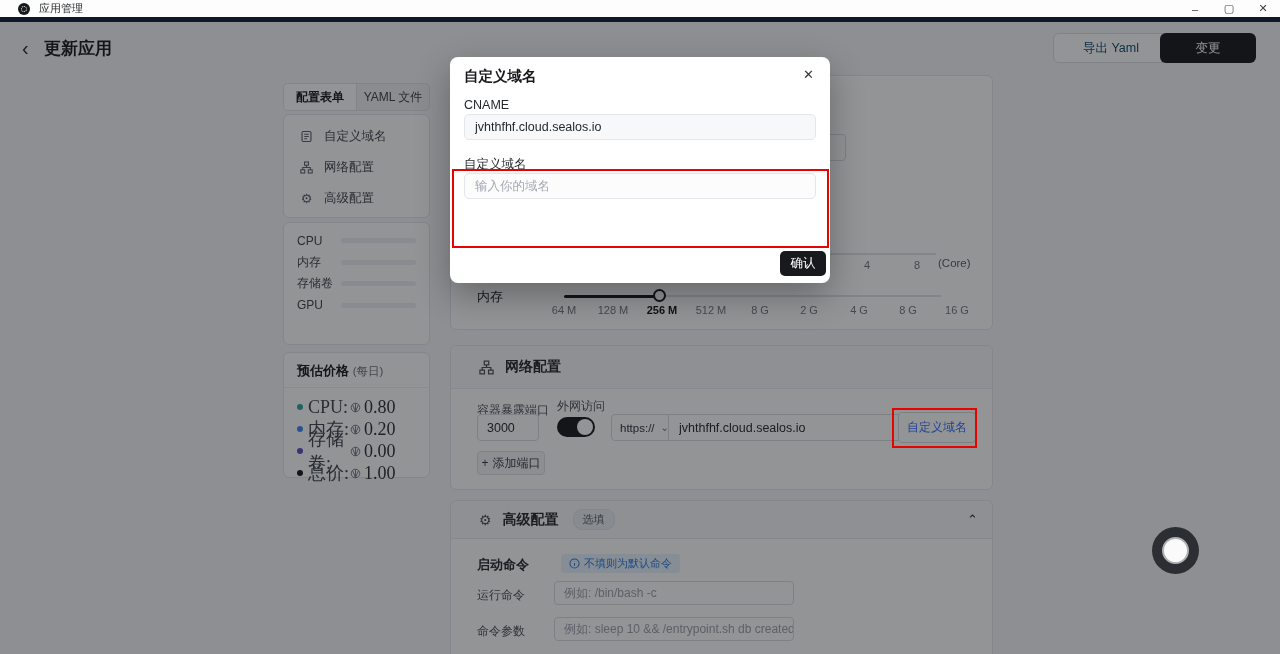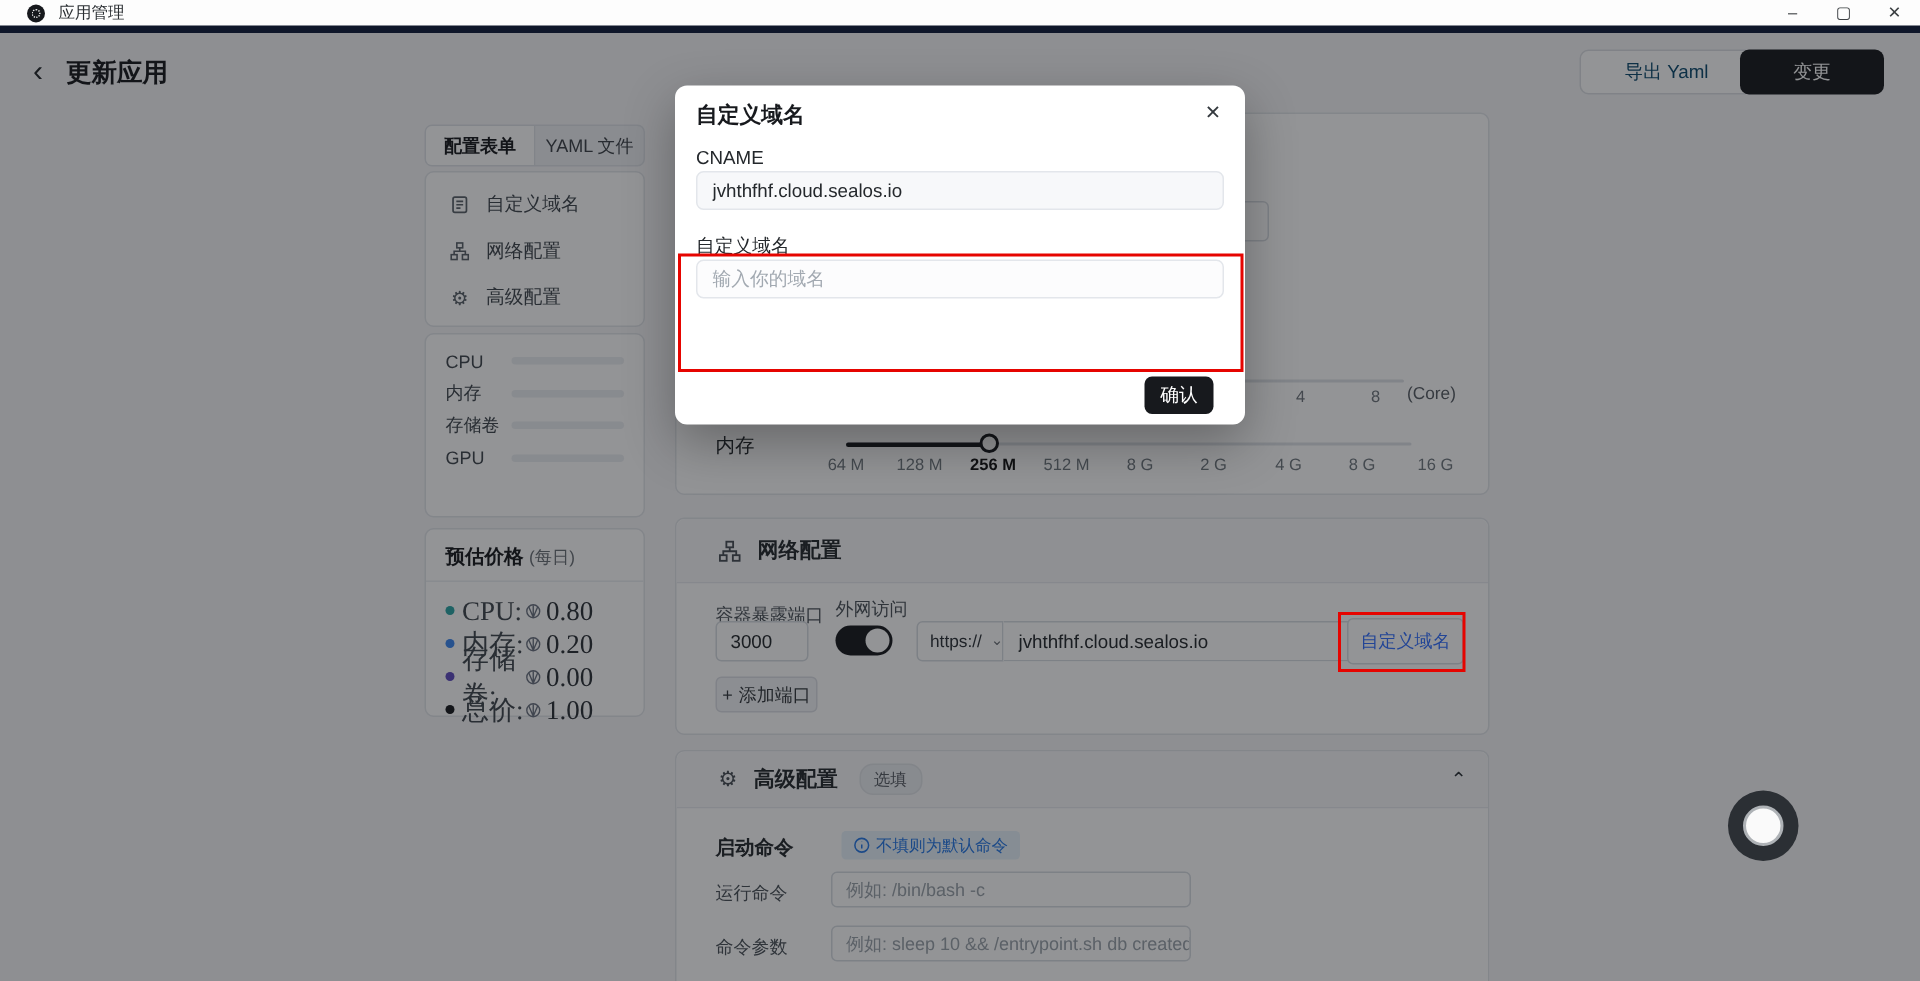--- a/index.html
+++ b/index.html
@@ -84,21 +84,21 @@
   .modal { position:absolute; left:450px; top:57px; width:380px; height:226px; background:#fff; border-radius:8px; box-shadow:0 12px 34px rgba(0,0,0,0.3); z-index:50; }
   .modal-title { position:absolute; left:14px; top:10px; font-size:14.5px; font-weight:700; color:#17191d; }
   .modal-close { position:absolute; right:12px; top:8px; font-size:13px; color:#33383d; cursor:pointer; padding:2px 4px; }
   .m-label { position:absolute; left:14px; font-size:12.5px; color:#24282c; }
   .cname-input { position:absolute; left:14px; top:57px; width:352px; height:26px; background:#f7f8fa; border:1px solid #e3e6eb; border-radius:5px; font-size:12.5px; color:#24282c; padding-left:10px; font-family:inherit; }
   .custom-input { position:absolute; left:14px; top:116px; width:352px; height:26px; background:#fcfcfd; border:1px solid #e3e6eb; border-radius:5px; font-size:12.5px; padding-left:10px; font-family:inherit; color:#24282c; }
   .custom-input::placeholder { color:#a2a9b1; }
   .m-alert { position:absolute; left:14px; top:147px; width:352px; height:38px; background:#e9f5fe; border-radius:4px; display:flex; padding:5px 8px 0 7px; gap:6px; }
   .m-alert .txt { font-size:10.5px; color:#2778e5; line-height:1.45; }
   .m-alert .ic { color:#2778e5; flex:none; margin-top:5px; display:flex; }
-  .confirm-btn { position:absolute; right:21px; top:194px; width:46px; height:25px; background:#17191d; border-radius:5px; color:#fff; font-size:12.5px; display:flex; align-items:center; justify-content:center; cursor:pointer; }
+  .confirm-btn { position:absolute; right:4px; top:194px; width:46px; height:25px; background:#17191d; border-radius:5px; color:#fff; font-size:12.5px; display:flex; align-items:center; justify-content:center; cursor:pointer; }
 
   
   .red-box { position:absolute; border:2.5px solid #e60400; z-index:60; pointer-events:none; }
   .red-box-1 { left:452px; top:169px; width:377px; height:79px; }
   .red-box-2 { left:892px; top:408px; width:85px; height:40px; }
   .float-btn { position:absolute; left:1152px; top:527px; width:47px; height:47px; border-radius:50%; background:#2b2f34; z-index:45; display:flex; align-items:center; justify-content:center; cursor:pointer; }
   .float-btn .inner { width:27px; height:27px; border-radius:50%; background:#fafafa; border:2px solid #aeb2b6; }
 </style>
 </head>
 <body>

